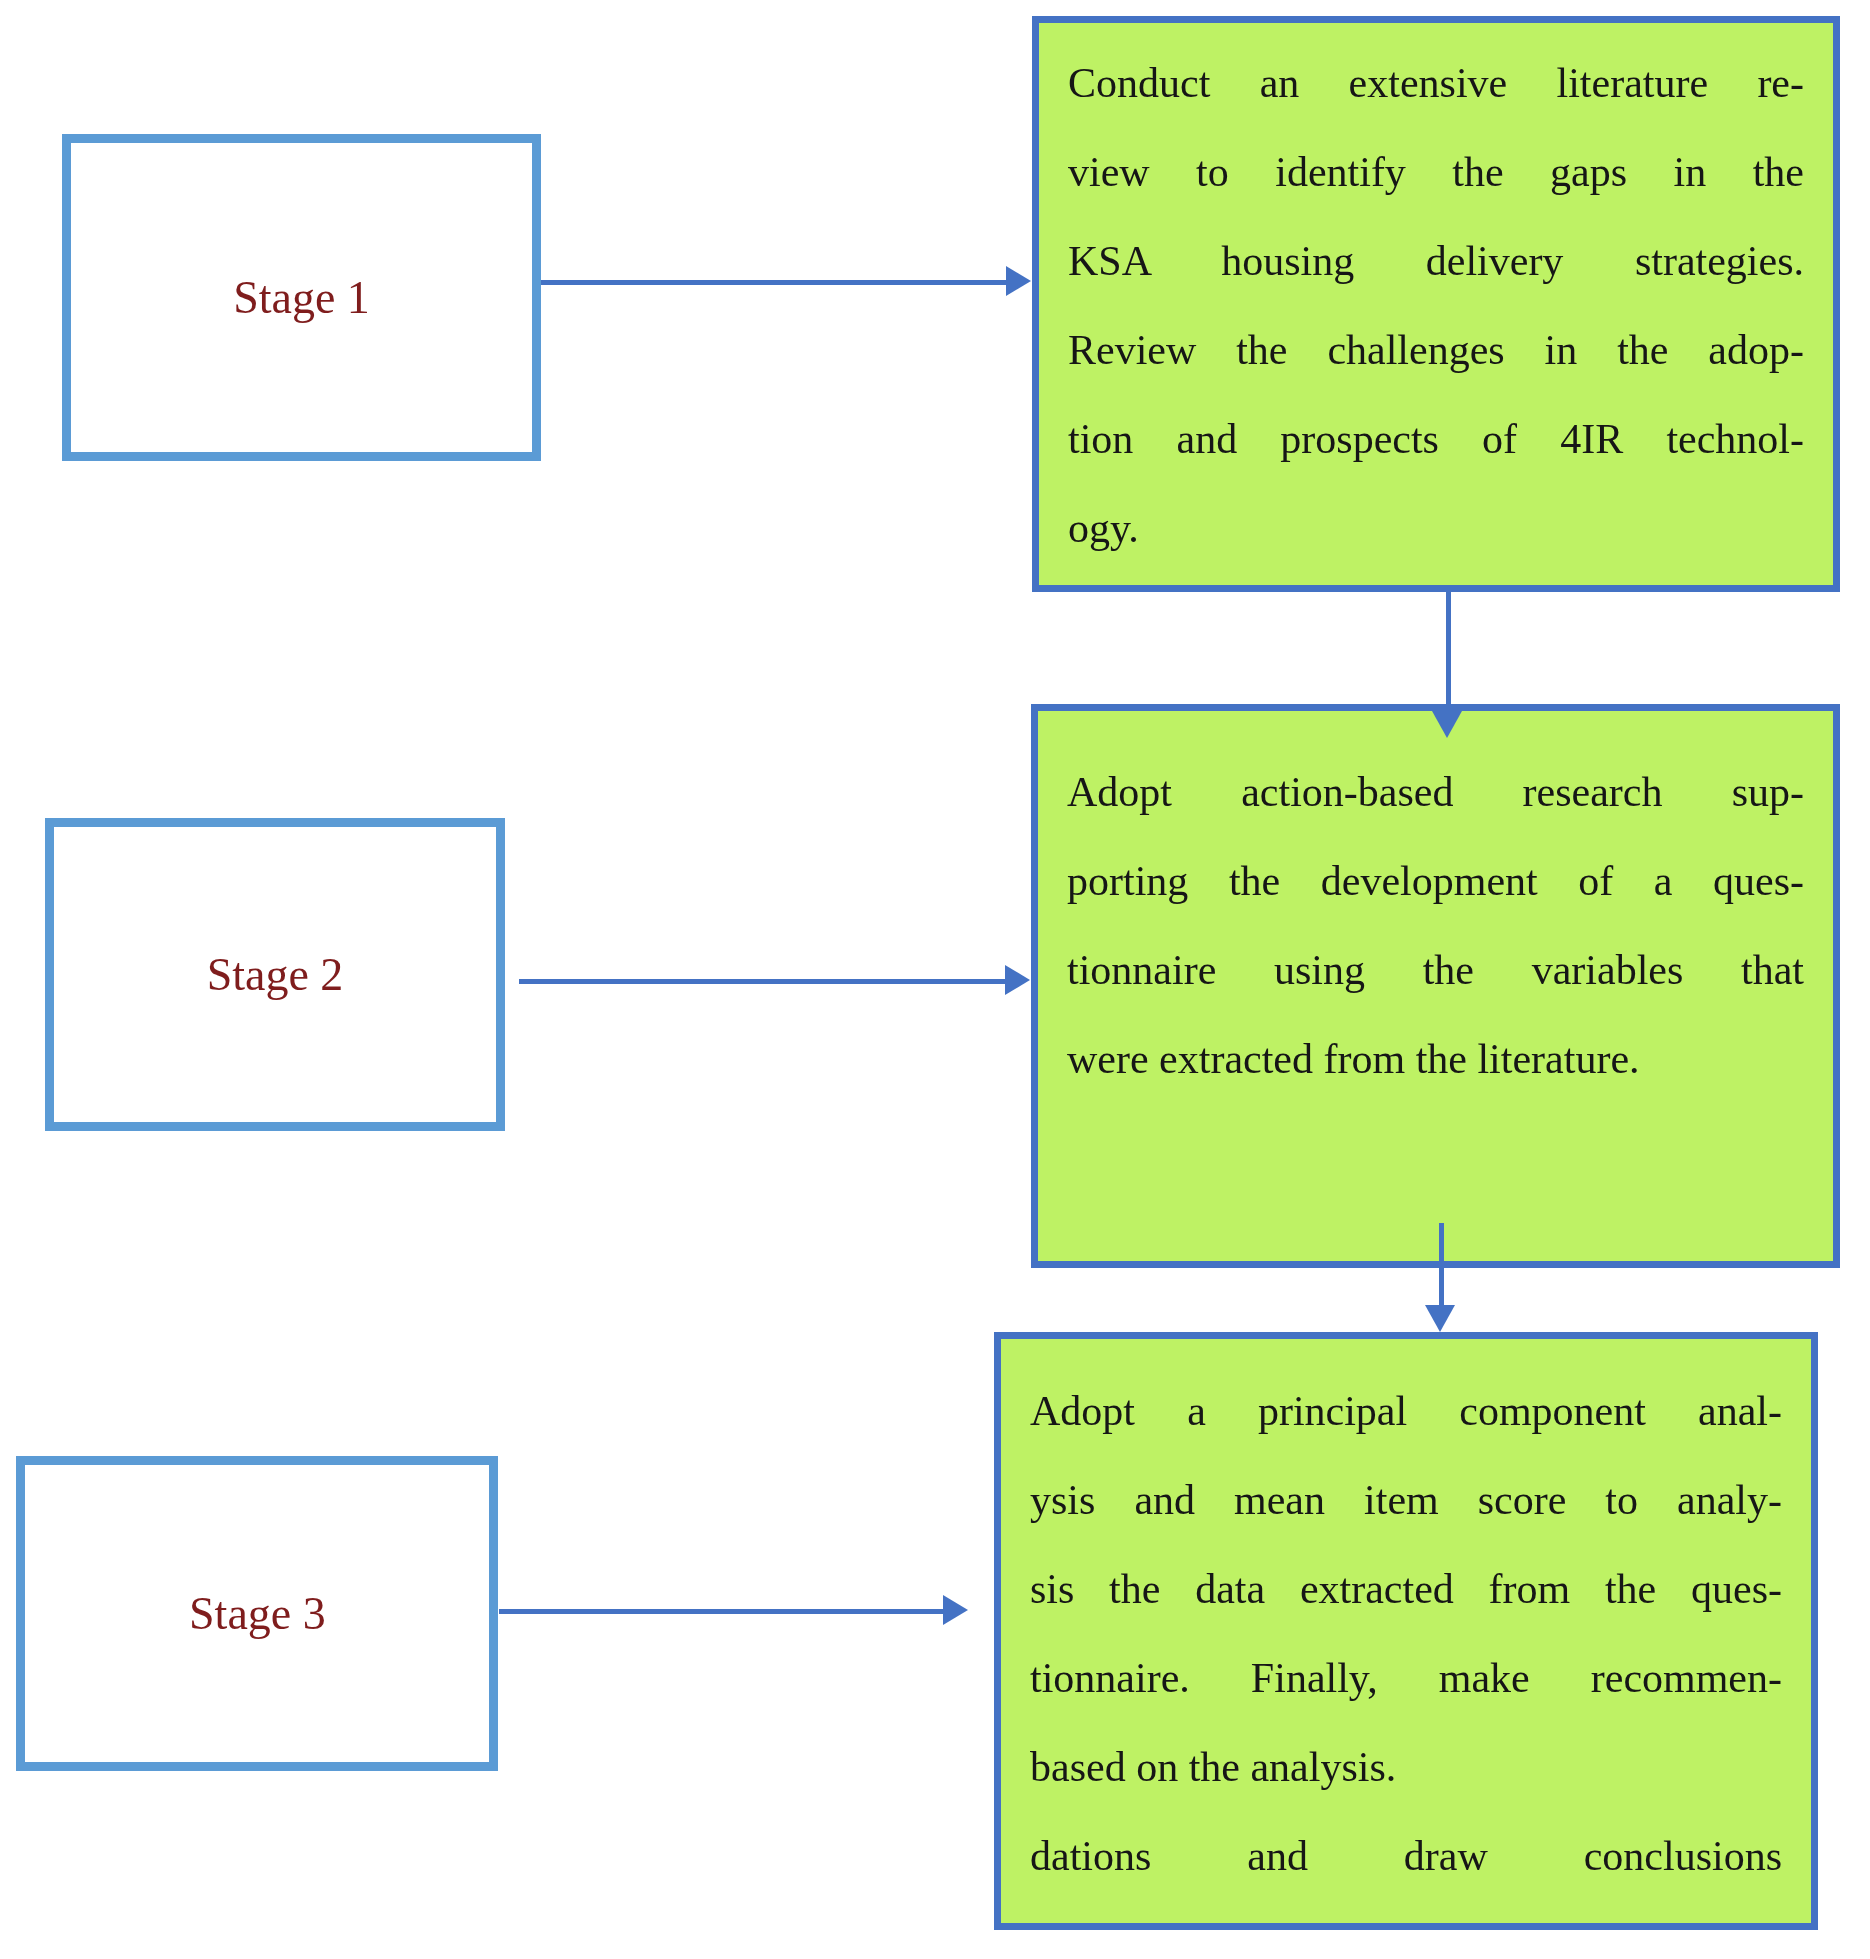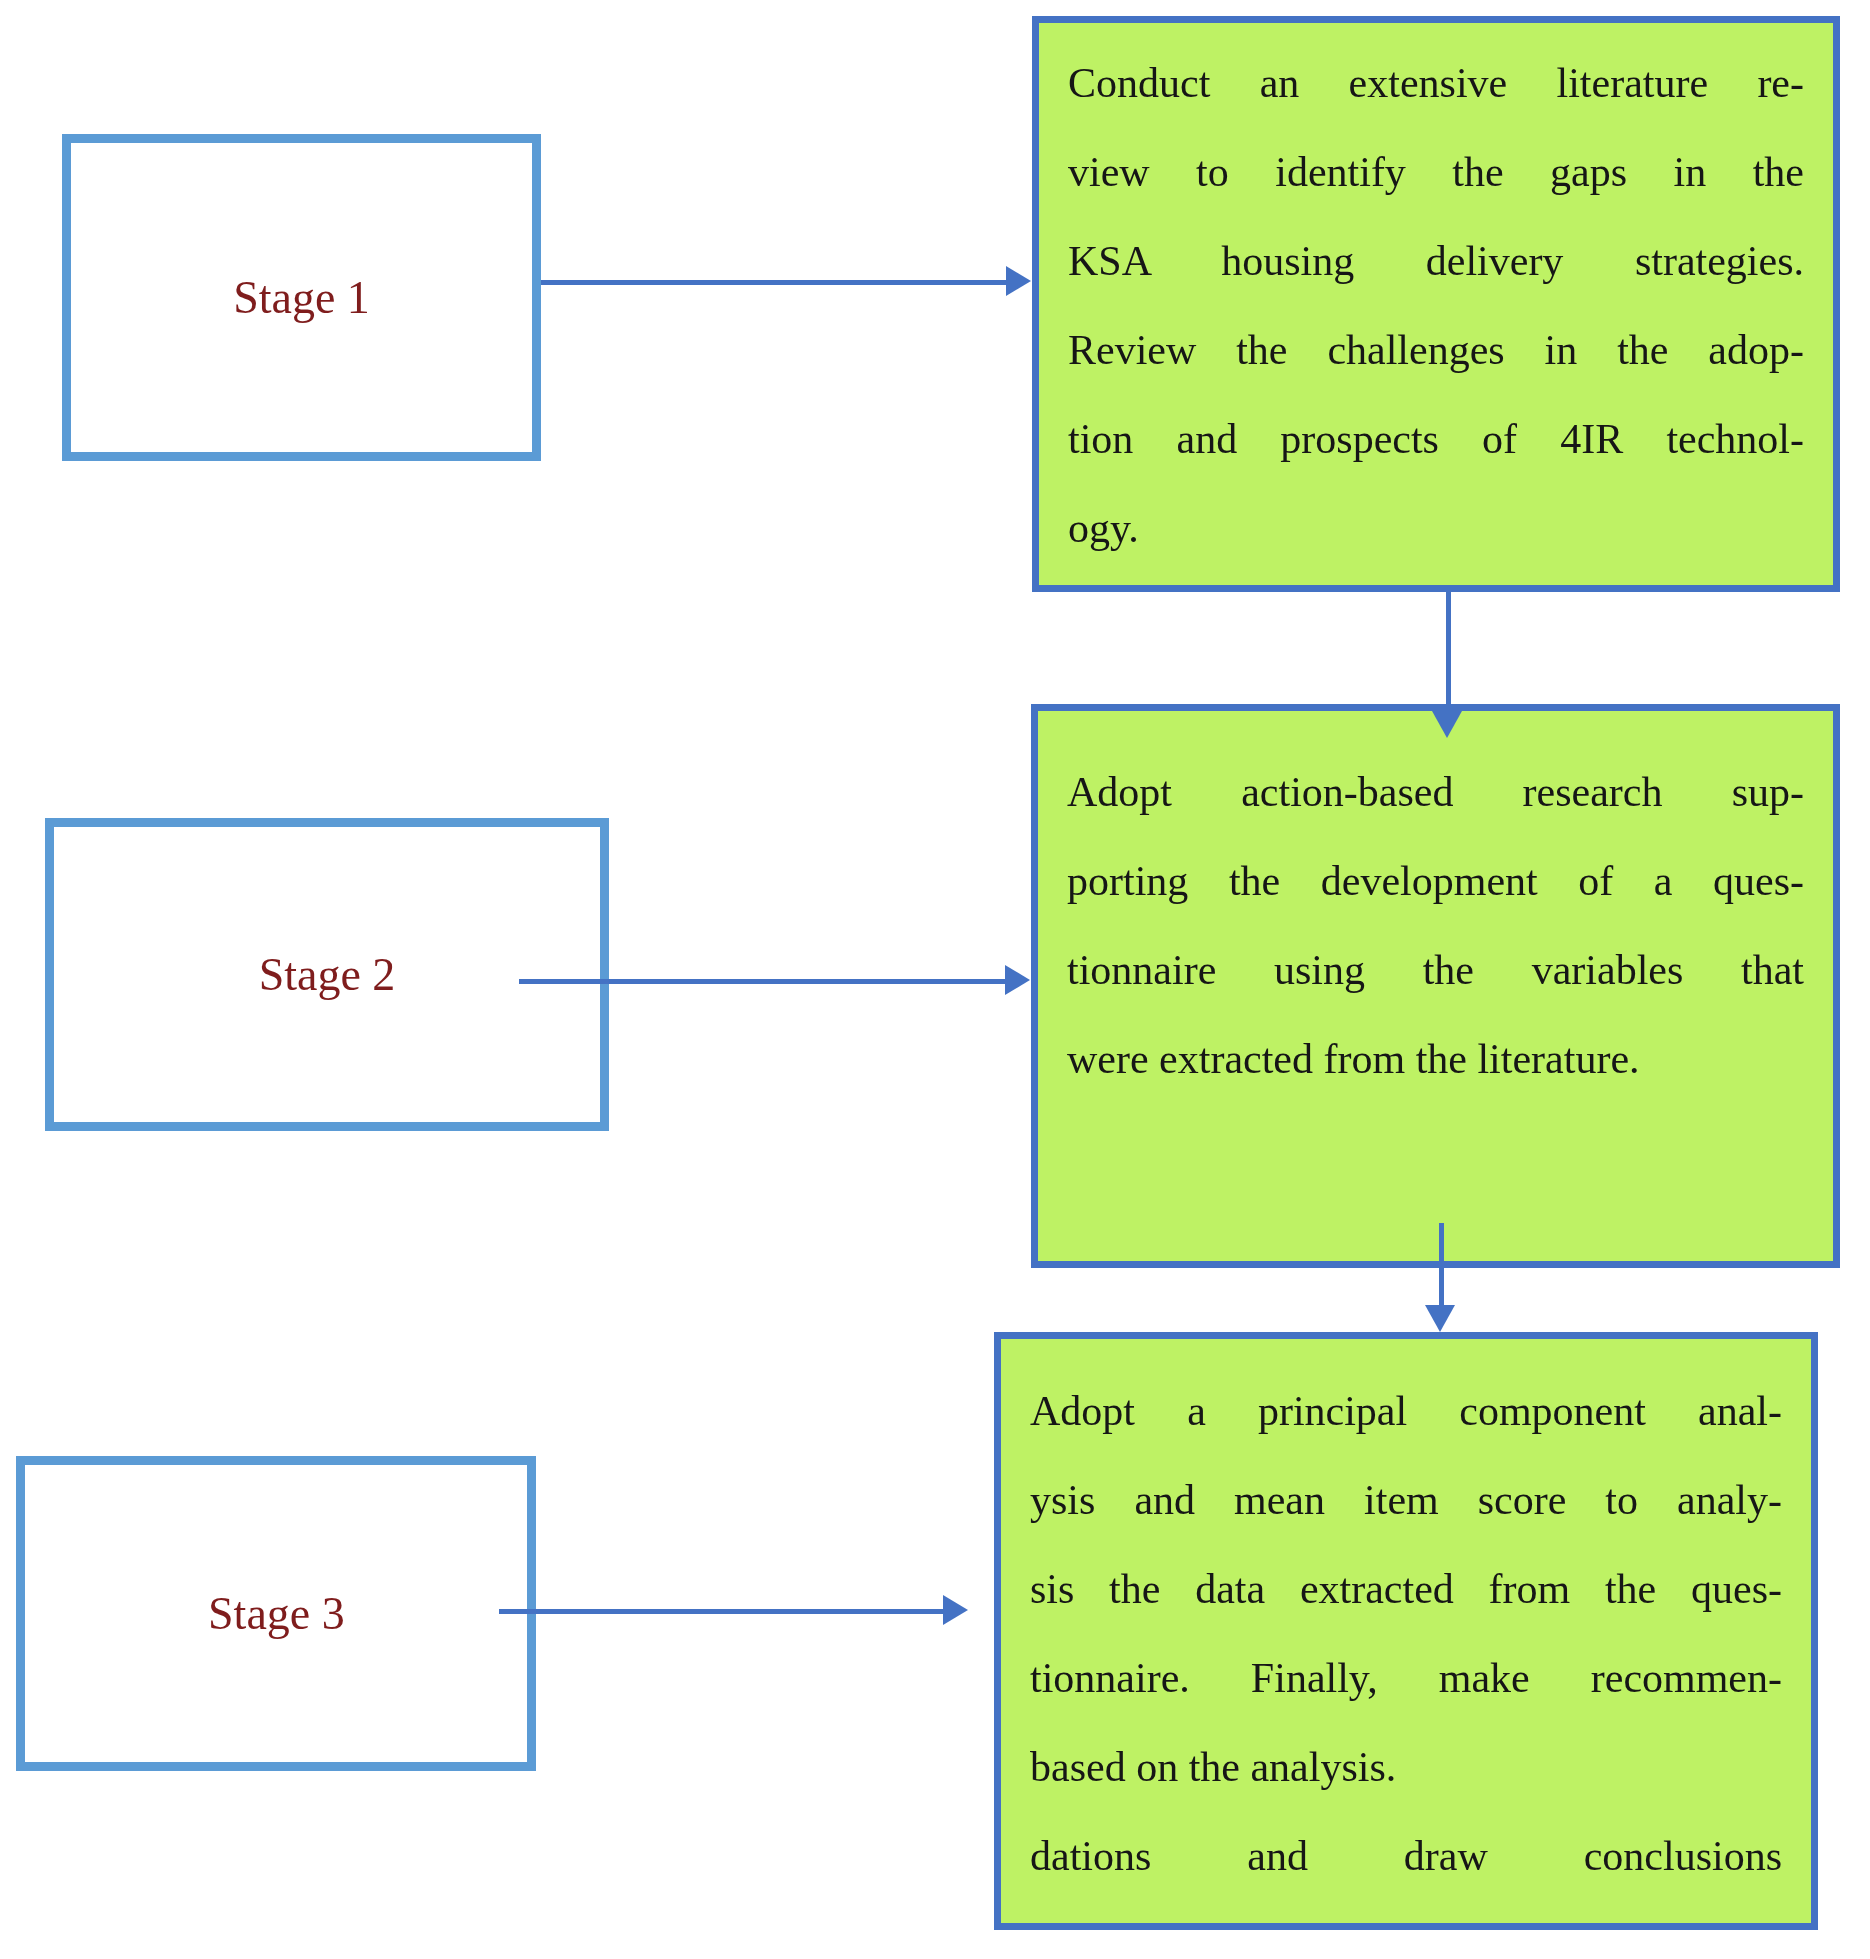--- a/index.html
+++ b/index.html
@@ -60,22 +60,22 @@
   }
   .head-down {
     position: absolute;
     width: 0; height: 0;
     border-left: 15.5px solid transparent;
     border-right: 15.5px solid transparent;
     border-top: 27.4px solid #4472C4;
   }
   
   #stage-box-1 { left: 62px;  top: 134px;  width: 479px; height: 327px; }
-  #stage-box-2 { left: 45px;  top: 818px;  width: 564px; height: 313px; }
-  #stage-box-3 { left: 16.4px;  top: 1456px; width: 520px; height: 315px; }
+  #stage-box-2 { left: 45px;  top: 818px;  width: 460px; height: 313px; }
+  #stage-box-3 { left: 16.4px;  top: 1456px; width: 482px; height: 315px; }
   #detail-box-1 { left: 1032px; top: 16.4px;   width: 808px; height: 576px; padding: 15.5px 29px 0 29px; }
   #detail-box-2 { left: 1031px; top: 704px;  width: 809px; height: 564px; padding: 37px 29px 0 29px; }
   #detail-box-3 { left: 994px; top: 1332px; width: 824px; height: 598px; padding: 28px 29px 0 29px; }
 </style>
 </head>
 <body>
 
 <div id="canvas">
 
   <div class="stage-box" id="stage-box-1">

